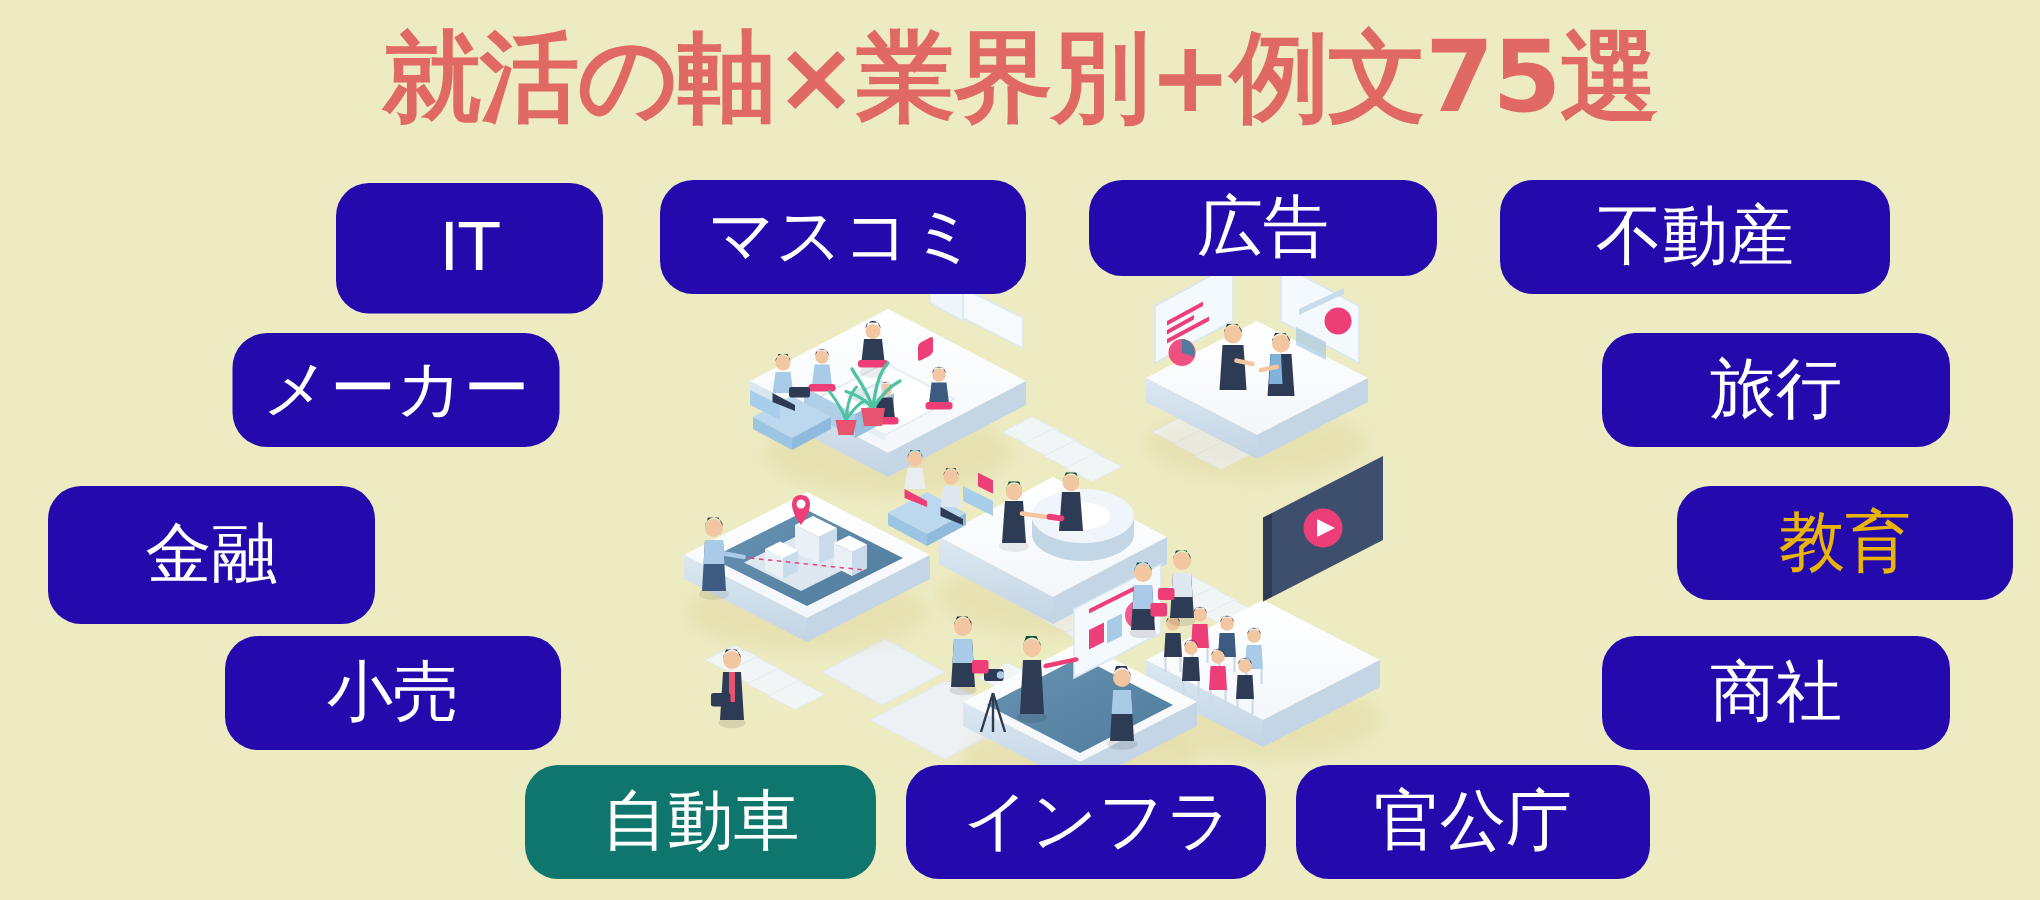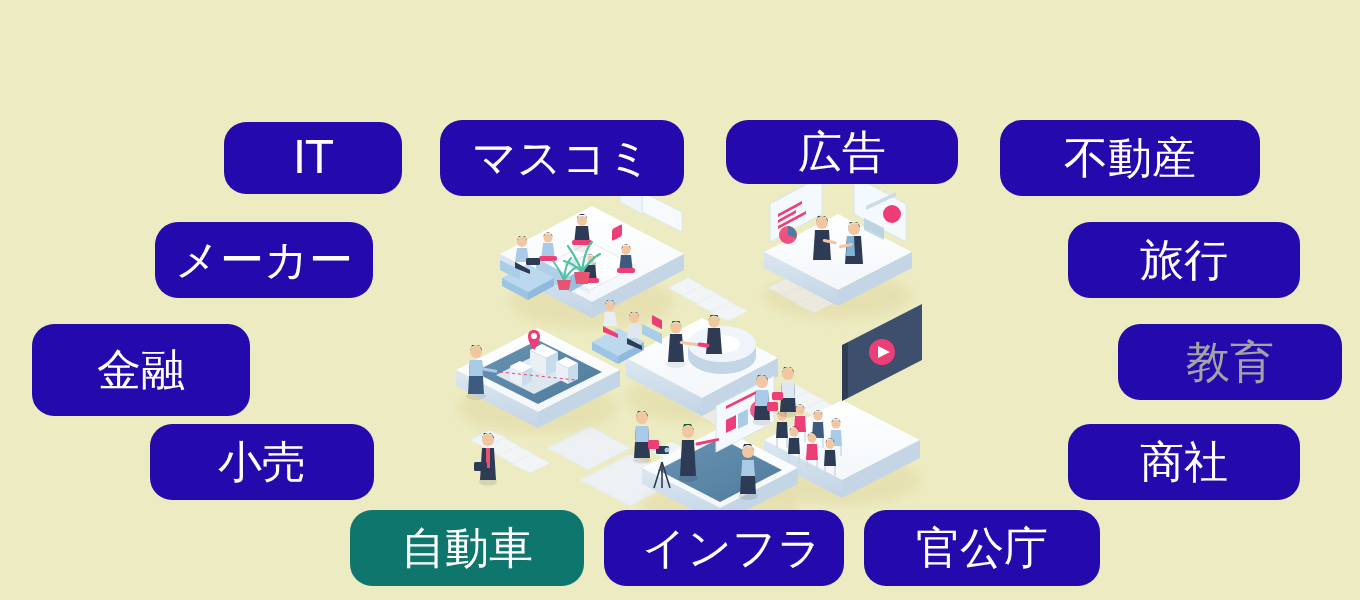--- a/index.html
+++ b/index.html
@@ -40,20 +40,21 @@
 
   
   #illus{position:absolute;left:430px;top:180px;width:520px;height:360px;z-index:10;}
   #illus svg{display:block;}
 </style>
 </head>
 <body>
 
 <div id="stage" style="background: rgb(237, 235, 194);">
 
+  <div id="title" style="color: rgb(224, 106, 99);">就活の軸×業界別+例文75選</div>
 
   <div id="illus">
     <svg width="520" height="360" viewBox="0 0 520 360" xmlns="http://www.w3.org/2000/svg">
       <defs>
         <linearGradient id="gTop" x1="0" y1="0" x2="0" y2="1">
           <stop offset="0" stop-color="#FFFFFF"></stop>
             <stop offset="1" stop-color="#F3F7FB"></stop>
         </linearGradient>
         <linearGradient id="gSide" x1="0" y1="0" x2="0" y2="1">
           <stop offset="0" stop-color="#DCE8F2"></stop>
@@ -450,28 +451,28 @@
           <path d="M-6,10 L6,10 L7,26 L-7,26 Z" fill="#DFE8F0"></path>
           <circle cx="0" cy="2" r="6" fill="#F2C6A0"></circle>
           <path d="M-6,1 a6,6 0 0 1 12,0 l-3,-6 h-7 z" fill="#15563F"></path>
           <rect x="-16" y="20" width="11" height="8" rx="1.5" fill="#EE3E78"></rect>
         </g>
       </g>
     </svg>
   </div>
 
   <div id="tag-layer">
-      <div class="tag" style="left: 224px; top: 122px; width: 178px; height: 72px; background: rgb(36, 9, 173); color: rgb(255, 255, 255);">IT</div>
+      <div class="tag" style="left: 224px; top: 122px; width: 178px; height: 87px; background: rgb(36, 9, 173); color: rgb(255, 255, 255);">IT</div>
       <div class="tag" style="left: 440px; top: 120px; width: 244px; height: 76px; background: rgb(36, 9, 173); color: rgb(255, 255, 255);">マスコミ</div>
       <div class="tag" style="left: 726px; top: 120px; width: 232px; height: 64px; background: rgb(36, 9, 173); color: rgb(255, 255, 255);">広告</div>
       <div class="tag" style="left: 1000px; top: 120px; width: 260px; height: 76px; background: rgb(36, 9, 173); color: rgb(255, 255, 255);">不動産</div>
       <div class="tag" style="left: 155px; top: 222px; width: 218px; height: 76px; background: rgb(36, 9, 173); color: rgb(255, 255, 255); border-radius: 23px;">メーカー</div>
       <div class="tag" style="left: 1068px; top: 222px; width: 232px; height: 76px; background: rgb(36, 9, 173); color: rgb(255, 255, 255);">旅行</div>
       <div class="tag" style="left: 32px; top: 324px; width: 218px; height: 92px; background: rgb(36, 9, 173); color: rgb(255, 255, 255);">金融</div>
-      <div class="tag" style="left: 1118px; top: 324px; width: 224px; height: 76px; background: rgb(36, 9, 173); color: #a3a3a3;">教育</div>
+      <div class="tag" style="left: 1118px; top: 324px; width: 224px; height: 76px; background: rgb(36, 9, 173); color: #eab308;">教育</div>
       <div class="tag" style="left: 150px; top: 424px; width: 224px; height: 76px; background: rgb(36, 9, 173); color: rgb(255, 255, 255);">小売</div>
       <div class="tag" style="left: 1068px; top: 424px; width: 232px; height: 76px; background: rgb(36, 9, 173); color: rgb(255, 255, 255);">商社</div>
       <div class="tag" style="left: 350px; top: 510px; width: 234px; height: 76px; background: #0f766e; color: rgb(255, 255, 255);">自動車</div>
       <div class="tag" style="left: 604px; top: 510px; width: 240px; height: 76px; background: rgb(36, 9, 173); color: rgb(255, 255, 255); padding-left: 16px;">インフラ</div>
       <div class="tag" style="left: 864px; top: 510px; width: 236px; height: 76px; background: rgb(36, 9, 173); color: rgb(255, 255, 255);">官公庁</div>
     </div>
 
 </div>
 
 </body></html>

